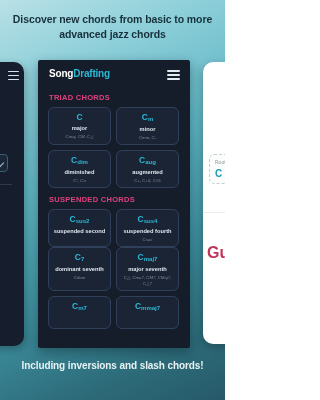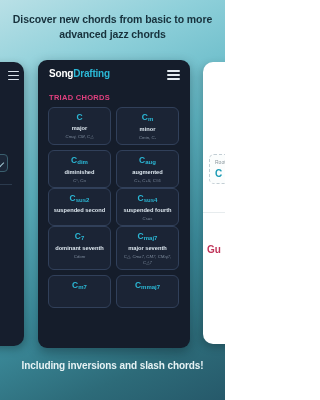--- a/index.html
+++ b/index.html
@@ -91,29 +91,29 @@
     position: absolute; left: 5px; top: 4px; color: #8b979e; font-size: 5px;
   }
   .pr-dashbox .dv {
     position: absolute; left: 5px; top: 13px; color: #1d9bb5; font-size: 10px; font-weight: bold;
   }
   .pr-rule {
     position: absolute; left: 0; top: 150px; width: 60px; height: 1px; background: #e7ecee;
   }
   .pr-guitar {
     position: absolute; left: 4px; top: 182px;
-    color: #c0355a; font-size: 10px; font-weight: bold; white-space: nowrap;
+    color: #c0355a; font-size: 16px; font-weight: bold; white-space: nowrap;
   }
 
   
   .phone {
     position: absolute; left: 38px; top: 60px;
     width: 152px; height: 288px;
     background: #151d2b;
-    border-radius: 9px;
+    border-radius: 2px;
     box-shadow: 0 4px 12px rgba(10,28,36,.4);
     overflow: hidden;
   }
   .brand {
     position: absolute; left: 11px; top: 8px;
     font-size: 10px; font-weight: bold; letter-spacing: -0.2px;
   }
   .brand .b1 { color: #ffffff; }
   .brand .b2 { color: #2bb8d6; }
   .burger {
@@ -216,20 +216,21 @@
             <div class="sym">C<sub>dim</sub></div>
             <div class="nm">diminished</div>
             <div class="al">C°, Co</div>
           </div>
           <div class="chord">
             <div class="sym">C<sub>aug</sub></div>
             <div class="nm">augmented</div>
             <div class="al">C+, C+5, C#5</div>
           </div>
         </div>
+        <div class="sect-title">SUSPENDED CHORDS</div>
         <div class="grid">
           <div class="chord">
             <div class="sym">C<sub>sus2</sub></div>
             <div class="nm">suspended second</div>
           </div>
           <div class="chord">
             <div class="sym">C<sub>sus4</sub></div>
             <div class="nm">suspended fourth</div>
             <div class="al">Csus</div>
           </div>

